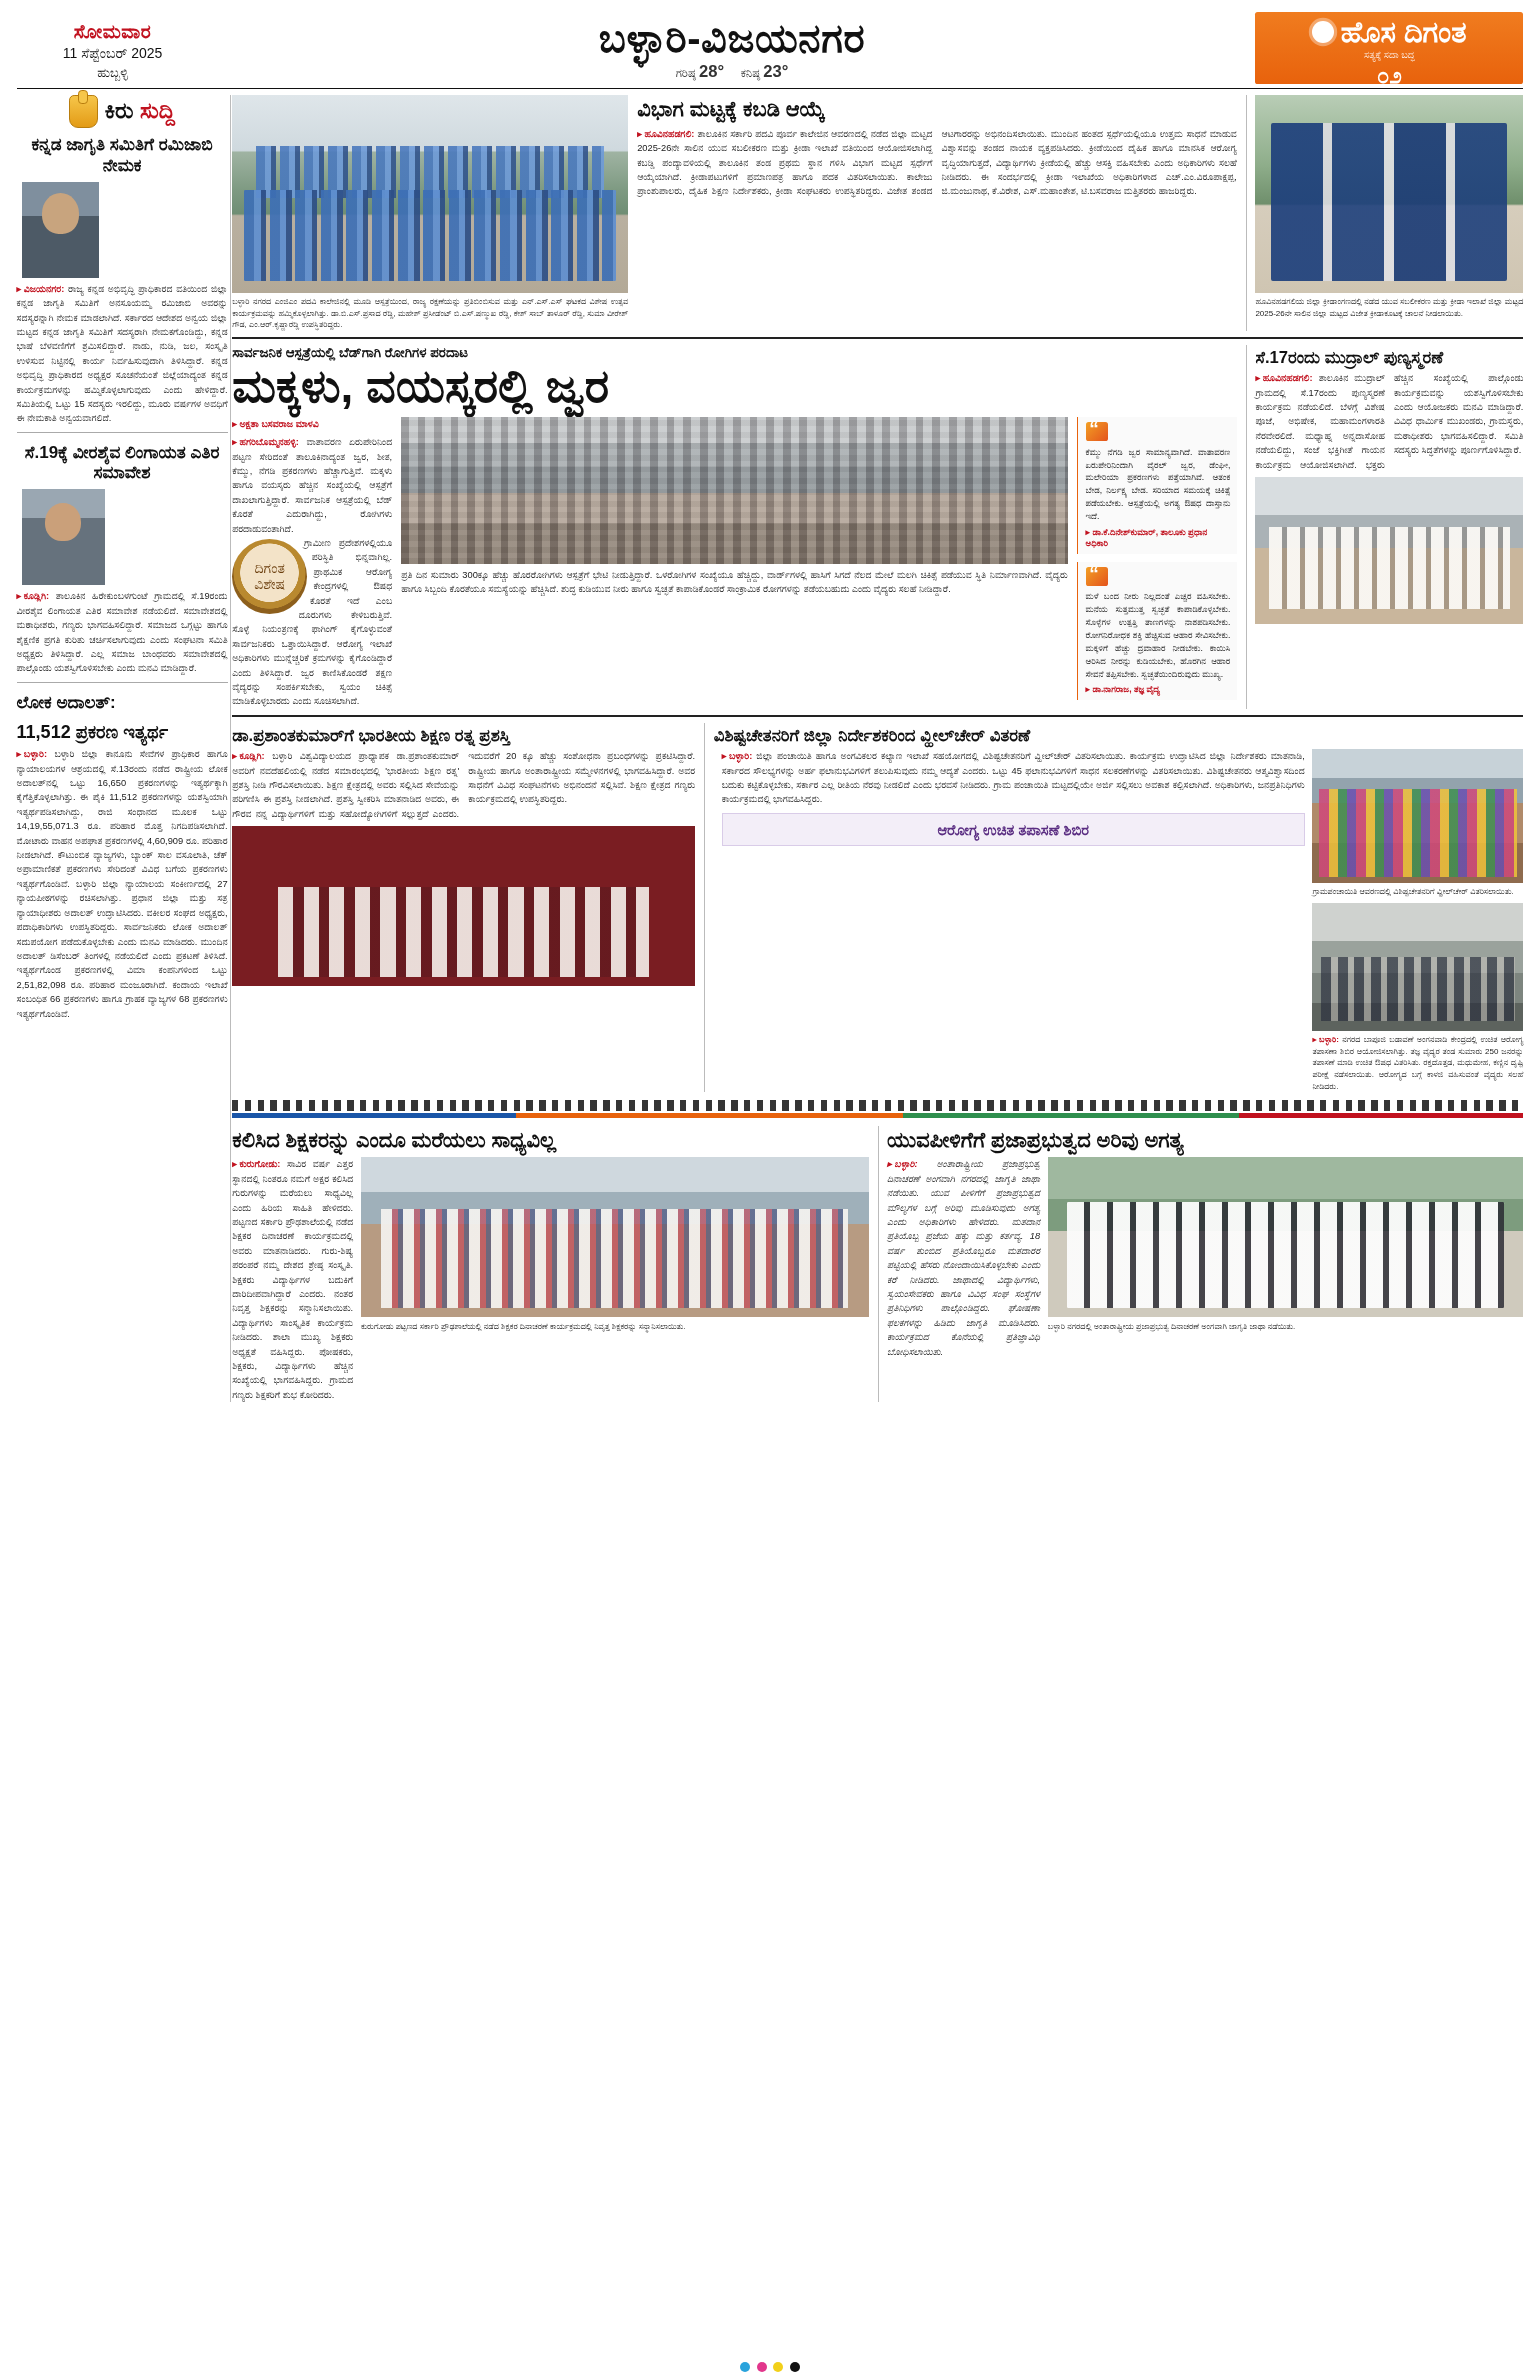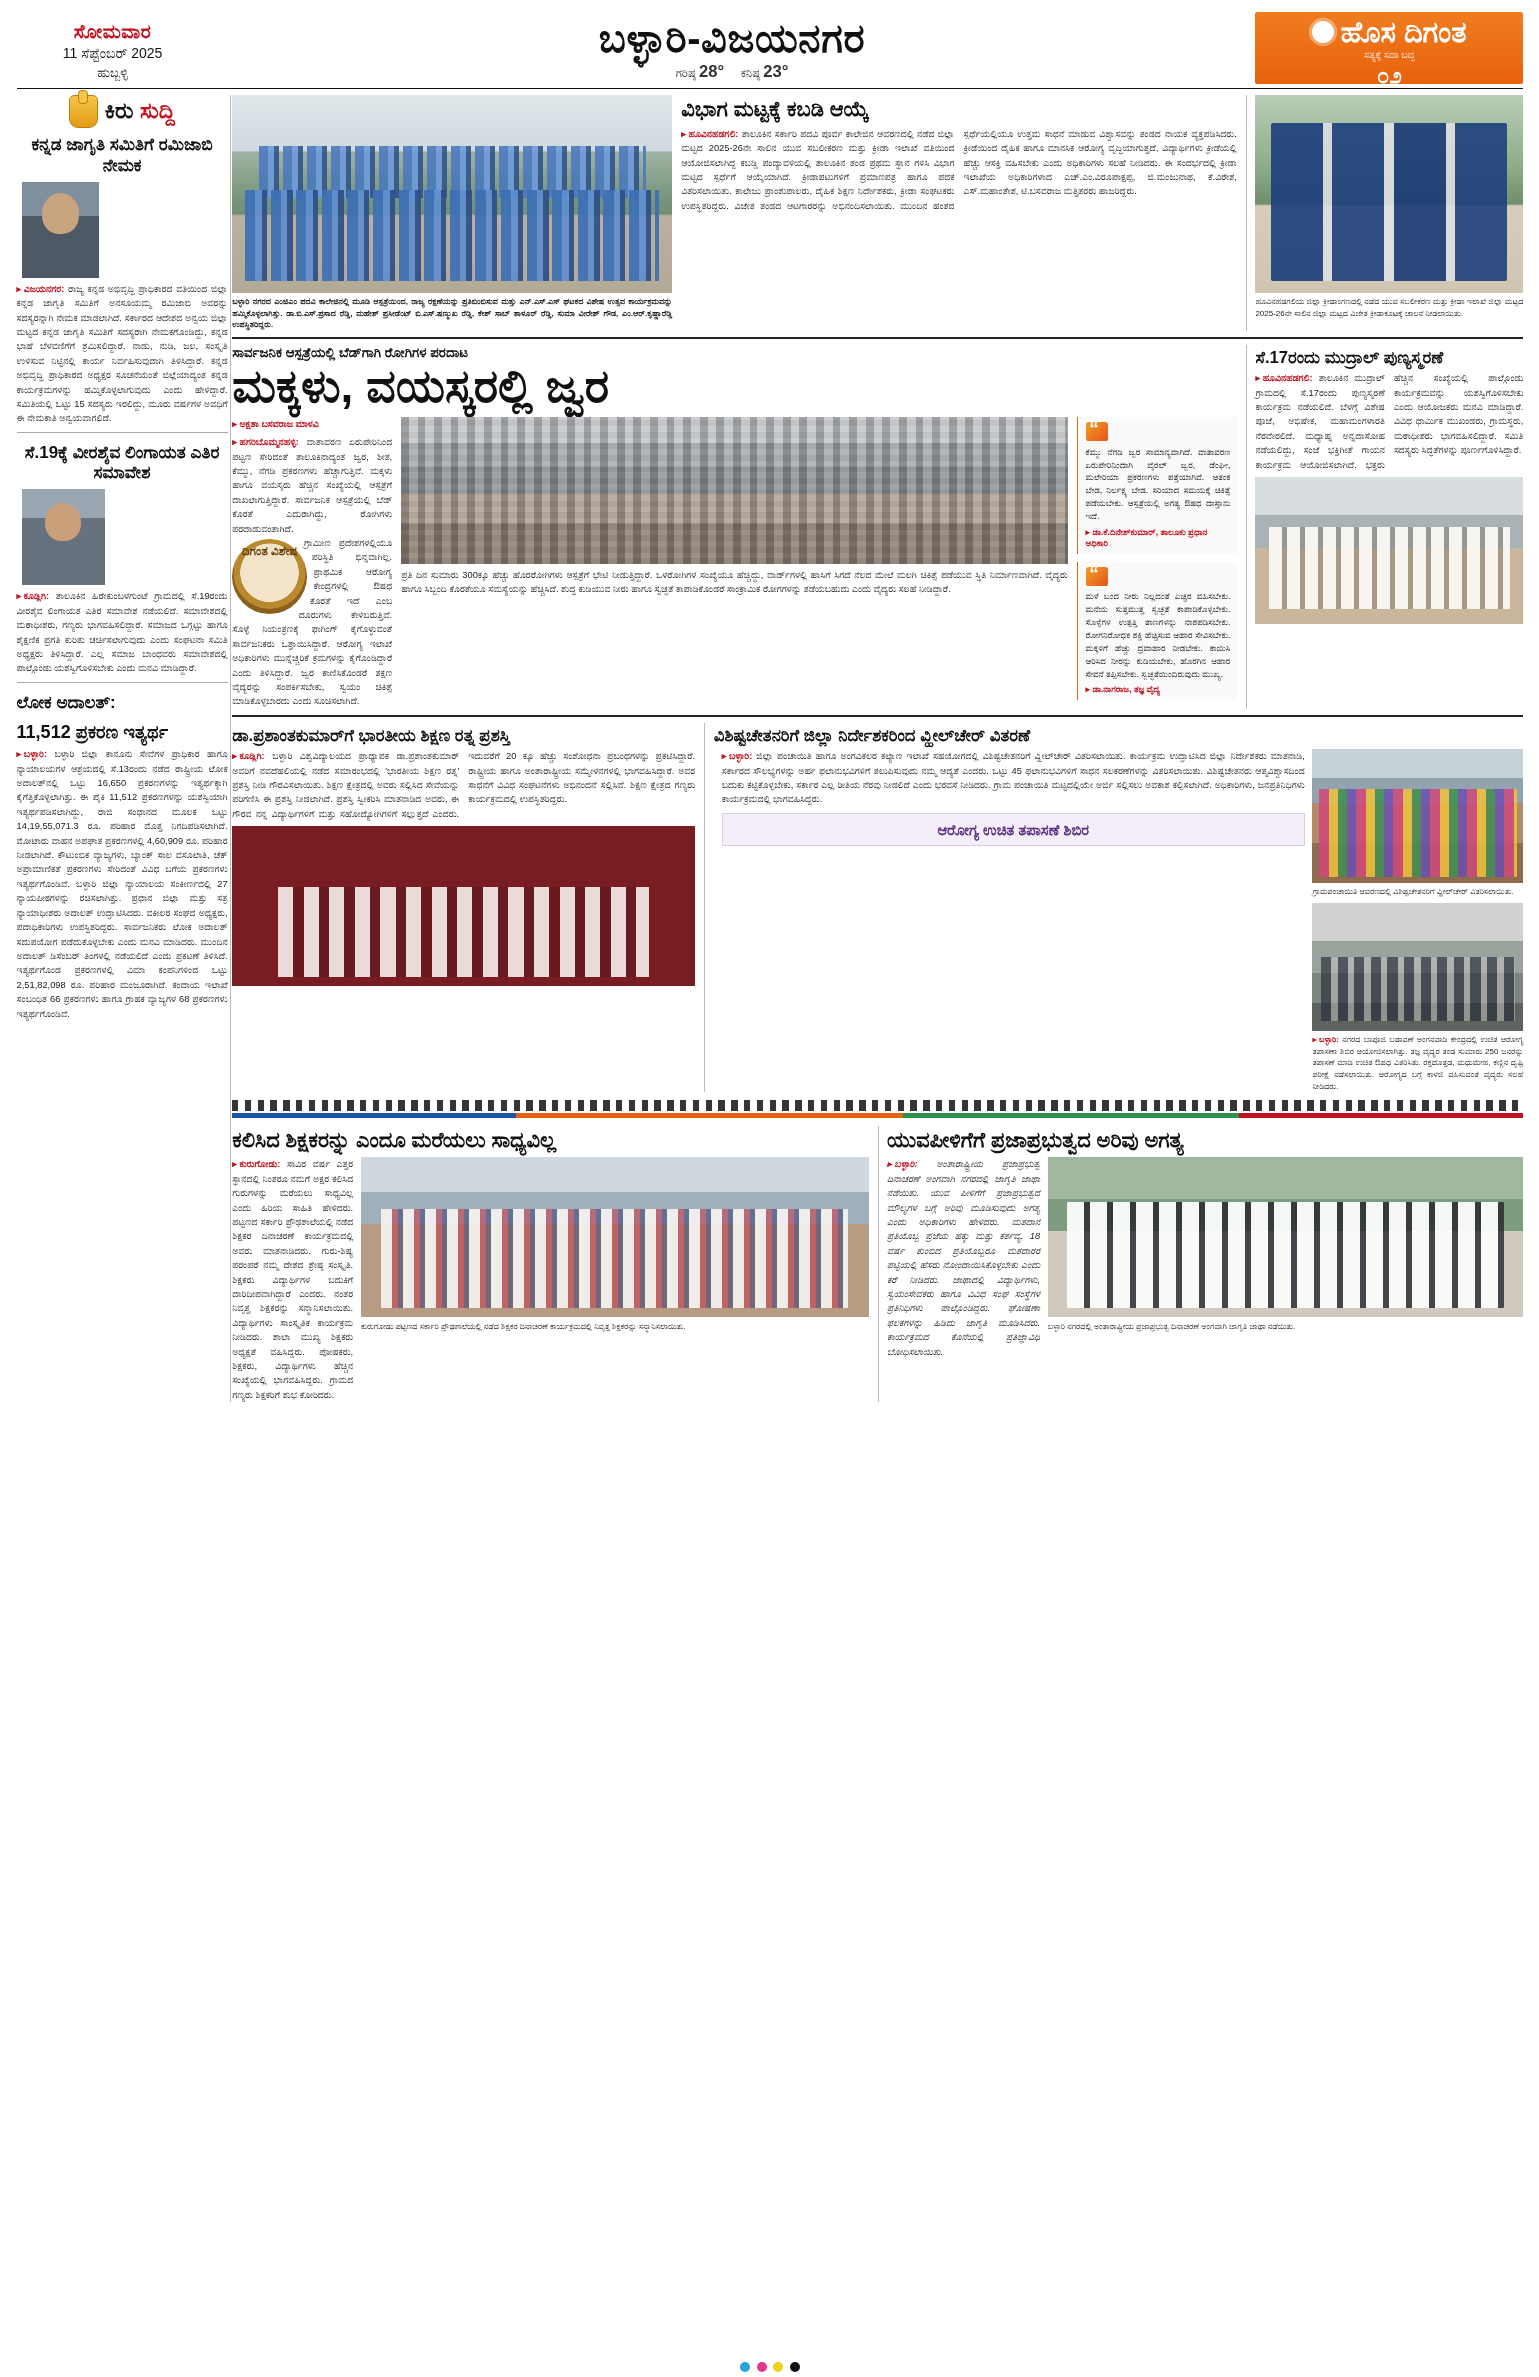--- a/index.html
+++ b/index.html
@@ -239,22 +239,22 @@
   .ph-school::after{
     content:"";
     position:absolute; left:4%; right:4%; top:32%; bottom:6%;
     background: repeating-linear-gradient(90deg, rgba(245,243,240,.92) 0 11.5px, rgba(200,60,80,.6) 11.5px 16.6px, rgba(60,70,120,.6) 16.6px 22px);
   }
 
   
   .seal {
     width: 75px; height: 75px; border-radius: 50%;
     background: radial-gradient(circle at 50% 45%, #f3e3c8 0 52%, #b9892f 53% 64%, #8d5f1c 65% 100%);
-    display:flex; justify-content:center;
-    font-size: 12px; font-weight:bold; color:#6a3d0c; text-align:center;
+    display:flex; align-items:center; justify-content:center;
+    font-size: 14px; font-weight:normal; color:#6a3d0c; text-align:center;
     line-height:1.15; padding: 6.4px;
     float: left; shape-outside: circle(50%);
     margin: 2.6px 6.4px 3.8px 0;
   }
 
   
   .quote {
     border-left: 1.9px solid #e8620c;
     background: #fafafa;
     padding: 5.1px 6.4px 5.1px 7.7px;
@@ -404,21 +404,21 @@
         <span class="bullet redlead">ಬಳ್ಳಾರಿ:</span>
         <span>ಬಳ್ಳಾರಿ ಜಿಲ್ಲಾ ಕಾನೂನು ಸೇವೆಗಳ ಪ್ರಾಧಿಕಾರ ಹಾಗೂ ನ್ಯಾಯಾಲಯಗಳ ಆಶ್ರಯದಲ್ಲಿ ಸೆ.13ರಂದು ನಡೆದ ರಾಷ್ಟ್ರೀಯ ಲೋಕ ಅದಾಲತ್‌ನಲ್ಲಿ ಒಟ್ಟು 16,650 ಪ್ರಕರಣಗಳನ್ನು ಇತ್ಯರ್ಥಕ್ಕಾಗಿ ಕೈಗೆತ್ತಿಕೊಳ್ಳಲಾಗಿತ್ತು. ಈ ಪೈಕಿ 11,512 ಪ್ರಕರಣಗಳನ್ನು ಯಶಸ್ವಿಯಾಗಿ ಇತ್ಯರ್ಥಪಡಿಸಲಾಗಿದ್ದು, ರಾಜಿ ಸಂಧಾನದ ಮೂಲಕ ಒಟ್ಟು 14,19,55,071.3 ರೂ. ಪರಿಹಾರ ಮೊತ್ತ ನಿಗದಿಪಡಿಸಲಾಗಿದೆ. ಮೋಟಾರು ವಾಹನ ಅಪಘಾತ ಪ್ರಕರಣಗಳಲ್ಲಿ 4,60,909 ರೂ. ಪರಿಹಾರ ನೀಡಲಾಗಿದೆ. ಕೌಟುಂಬಿಕ ವ್ಯಾಜ್ಯಗಳು, ಬ್ಯಾಂಕ್ ಸಾಲ ವಸೂಲಾತಿ, ಚೆಕ್ ಅಪ್ರಾಮಾಣಿಕತೆ ಪ್ರಕರಣಗಳು ಸೇರಿದಂತೆ ವಿವಿಧ ಬಗೆಯ ಪ್ರಕರಣಗಳು ಇತ್ಯರ್ಥಗೊಂಡಿವೆ. ಬಳ್ಳಾರಿ ಜಿಲ್ಲಾ ನ್ಯಾಯಾಲಯ ಸಂಕೀರ್ಣದಲ್ಲಿ 27 ನ್ಯಾಯಪೀಠಗಳನ್ನು ರಚಿಸಲಾಗಿತ್ತು. ಪ್ರಧಾನ ಜಿಲ್ಲಾ ಮತ್ತು ಸತ್ರ ನ್ಯಾಯಾಧೀಶರು ಅದಾಲತ್ ಉದ್ಘಾಟಿಸಿದರು. ವಕೀಲರ ಸಂಘದ ಅಧ್ಯಕ್ಷರು, ಪದಾಧಿಕಾರಿಗಳು ಉಪಸ್ಥಿತರಿದ್ದರು. ಸಾರ್ವಜನಿಕರು ಲೋಕ ಅದಾಲತ್ ಸದುಪಯೋಗ ಪಡೆದುಕೊಳ್ಳಬೇಕು ಎಂದು ಮನವಿ ಮಾಡಿದರು. ಮುಂದಿನ ಅದಾಲತ್ ಡಿಸೆಂಬರ್ ತಿಂಗಳಲ್ಲಿ ನಡೆಯಲಿದೆ ಎಂದು ಪ್ರಕಟಣೆ ತಿಳಿಸಿದೆ. ಇತ್ಯರ್ಥಗೊಂಡ ಪ್ರಕರಣಗಳಲ್ಲಿ ವಿಮಾ ಕಂಪನಿಗಳಿಂದ ಒಟ್ಟು 2,51,82,098 ರೂ. ಪರಿಹಾರ ಮಂಜೂರಾಗಿದೆ. ಕಂದಾಯ ಇಲಾಖೆ ಸಂಬಂಧಿತ 66 ಪ್ರಕರಣಗಳು ಹಾಗೂ ಗ್ರಾಹಕ ವ್ಯಾಜ್ಯಗಳ 68 ಪ್ರಕರಣಗಳು ಇತ್ಯರ್ಥಗೊಂಡಿವೆ.</span>
       </div>
     </div>
 
     <div class="vrule"></div>
 
     <div class="col col-mid">
 
       <div style="display:flex; gap:9px;">
-        <div style="width:440px;font-weight:bold;">
+        <div style="width:396px;">
           <div class="photo ph-team" style="width:100%;height:198px;"></div>
           <div class="caption">ಬಳ್ಳಾರಿ ನಗರದ ಎಂಜಿಎಂ ಪದವಿ ಕಾಲೇಜಿನಲ್ಲಿ ಮೂಡಿ ಆಸ್ಪತ್ರೆಯಿಂದ, ರಾಜ್ಯ ರಕ್ಷಣೆಯನ್ನು ಪ್ರತಿಬಿಂಬಿಸುವ ಮತ್ತು ಎನ್.ಎಸ್.ಎಸ್ ಘಟಕದ ವಿಶೇಷ ಉತ್ಸವ ಕಾರ್ಯಕ್ರಮವನ್ನು ಹಮ್ಮಿಕೊಳ್ಳಲಾಗಿತ್ತು. ಡಾ.ಬಿ.ಎಸ್.ಪ್ರಸಾದ ರೆಡ್ಡಿ, ಮಹೇಶ್ ಪ್ರಸೀಡೆಂಟ್ ಬಿ.ಎಸ್.ಷಣ್ಮುಖ ರೆಡ್ಡಿ, ಕೇಶ್ ಸಾಬ್ ತಾಳೂರ್ ರೆಡ್ಡಿ, ಸುಮಾ ವೀರೇಶ್ ಗೌಡ, ಎಂ.ಆರ್.ಕೃಷ್ಣಾರೆಡ್ಡಿ ಉಪಸ್ಥಿತರಿದ್ದರು.</div>
         </div>
         <div style="flex:1;">
           <h2 class="head">ವಿಭಾಗ ಮಟ್ಟಕ್ಕೆ ಕಬಡಿ ಆಯ್ಕೆ</h2>
           <div class="body-text cols2">
             <span class="bullet redlead">ಹೂವಿನಹಡಗಲಿ:</span>
             <span>ತಾಲೂಕಿನ ಸರ್ಕಾರಿ ಪದವಿ ಪೂರ್ವ ಕಾಲೇಜಿನ ಆವರಣದಲ್ಲಿ ನಡೆದ ಜಿಲ್ಲಾ ಮಟ್ಟದ 2025-26ನೇ ಸಾಲಿನ ಯುವ ಸಬಲೀಕರಣ ಮತ್ತು ಕ್ರೀಡಾ ಇಲಾಖೆ ವತಿಯಿಂದ ಆಯೋಜಿಸಲಾಗಿದ್ದ ಕಬಡ್ಡಿ ಪಂದ್ಯಾವಳಿಯಲ್ಲಿ ತಾಲೂಕಿನ ತಂಡ ಪ್ರಥಮ ಸ್ಥಾನ ಗಳಿಸಿ ವಿಭಾಗ ಮಟ್ಟದ ಸ್ಪರ್ಧೆಗೆ ಆಯ್ಕೆಯಾಗಿದೆ. ಕ್ರೀಡಾಪಟುಗಳಿಗೆ ಪ್ರಮಾಣಪತ್ರ ಹಾಗೂ ಪದಕ ವಿತರಿಸಲಾಯಿತು. ಕಾಲೇಜು ಪ್ರಾಂಶುಪಾಲರು, ದೈಹಿಕ ಶಿಕ್ಷಣ ನಿರ್ದೇಶಕರು, ಕ್ರೀಡಾ ಸಂಘಟಕರು ಉಪಸ್ಥಿತರಿದ್ದರು. ವಿಜೇತ ತಂಡದ ಆಟಗಾರರನ್ನು ಅಭಿನಂದಿಸಲಾಯಿತು. ಮುಂದಿನ ಹಂತದ ಸ್ಪರ್ಧೆಯಲ್ಲಿಯೂ ಉತ್ತಮ ಸಾಧನೆ ಮಾಡುವ ವಿಶ್ವಾಸವನ್ನು ತಂಡದ ನಾಯಕ ವ್ಯಕ್ತಪಡಿಸಿದರು. ಕ್ರೀಡೆಯಿಂದ ದೈಹಿಕ ಹಾಗೂ ಮಾನಸಿಕ ಆರೋಗ್ಯ ವೃದ್ಧಿಯಾಗುತ್ತದೆ, ವಿದ್ಯಾರ್ಥಿಗಳು ಕ್ರೀಡೆಯಲ್ಲಿ ಹೆಚ್ಚು ಆಸಕ್ತಿ ವಹಿಸಬೇಕು ಎಂದು ಅಧಿಕಾರಿಗಳು ಸಲಹೆ ನೀಡಿದರು. ಈ ಸಂದರ್ಭದಲ್ಲಿ ಕ್ರೀಡಾ ಇಲಾಖೆಯ ಅಧಿಕಾರಿಗಳಾದ ಎಚ್.ಎಂ.ವಿರೂಪಾಕ್ಷಪ್ಪ, ಜಿ.ಮಂಜುನಾಥ, ಕೆ.ವಿರೇಶ, ಎಸ್.ಮಹಾಂತೇಶ, ಟಿ.ಬಸವರಾಜ ಮತ್ತಿತರರು ಹಾಜರಿದ್ದರು.</span>
           </div>
         </div>

